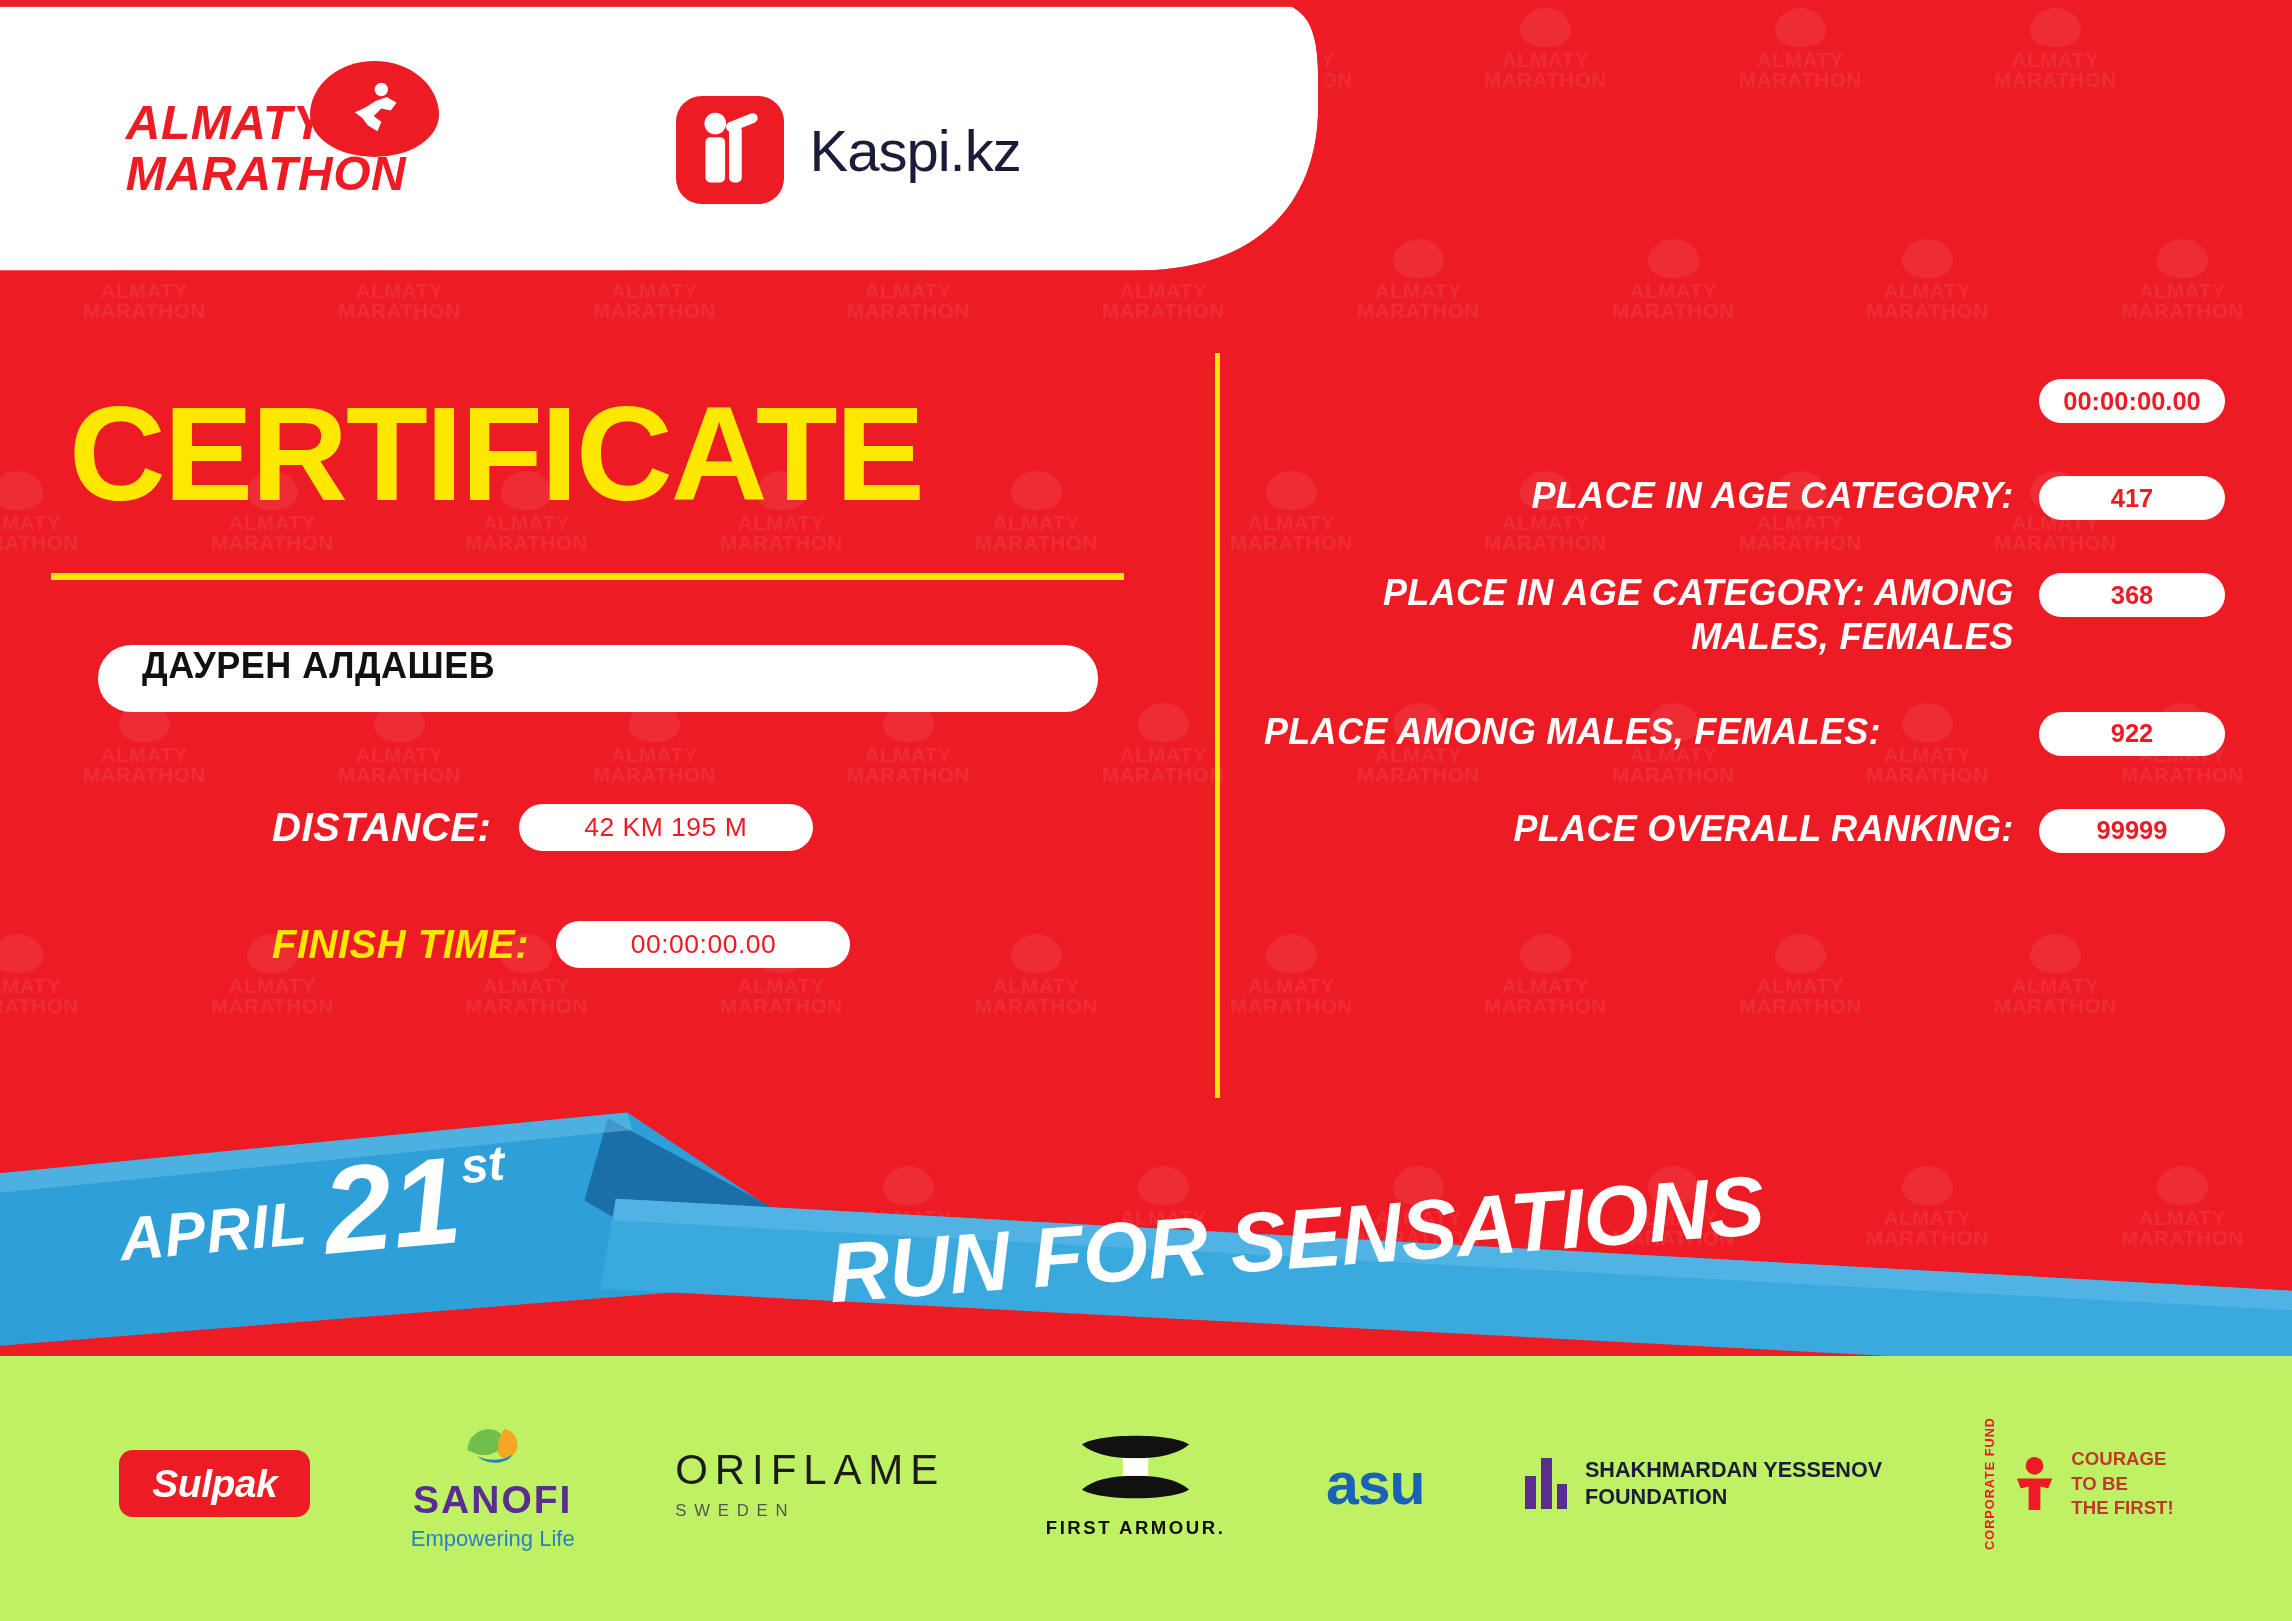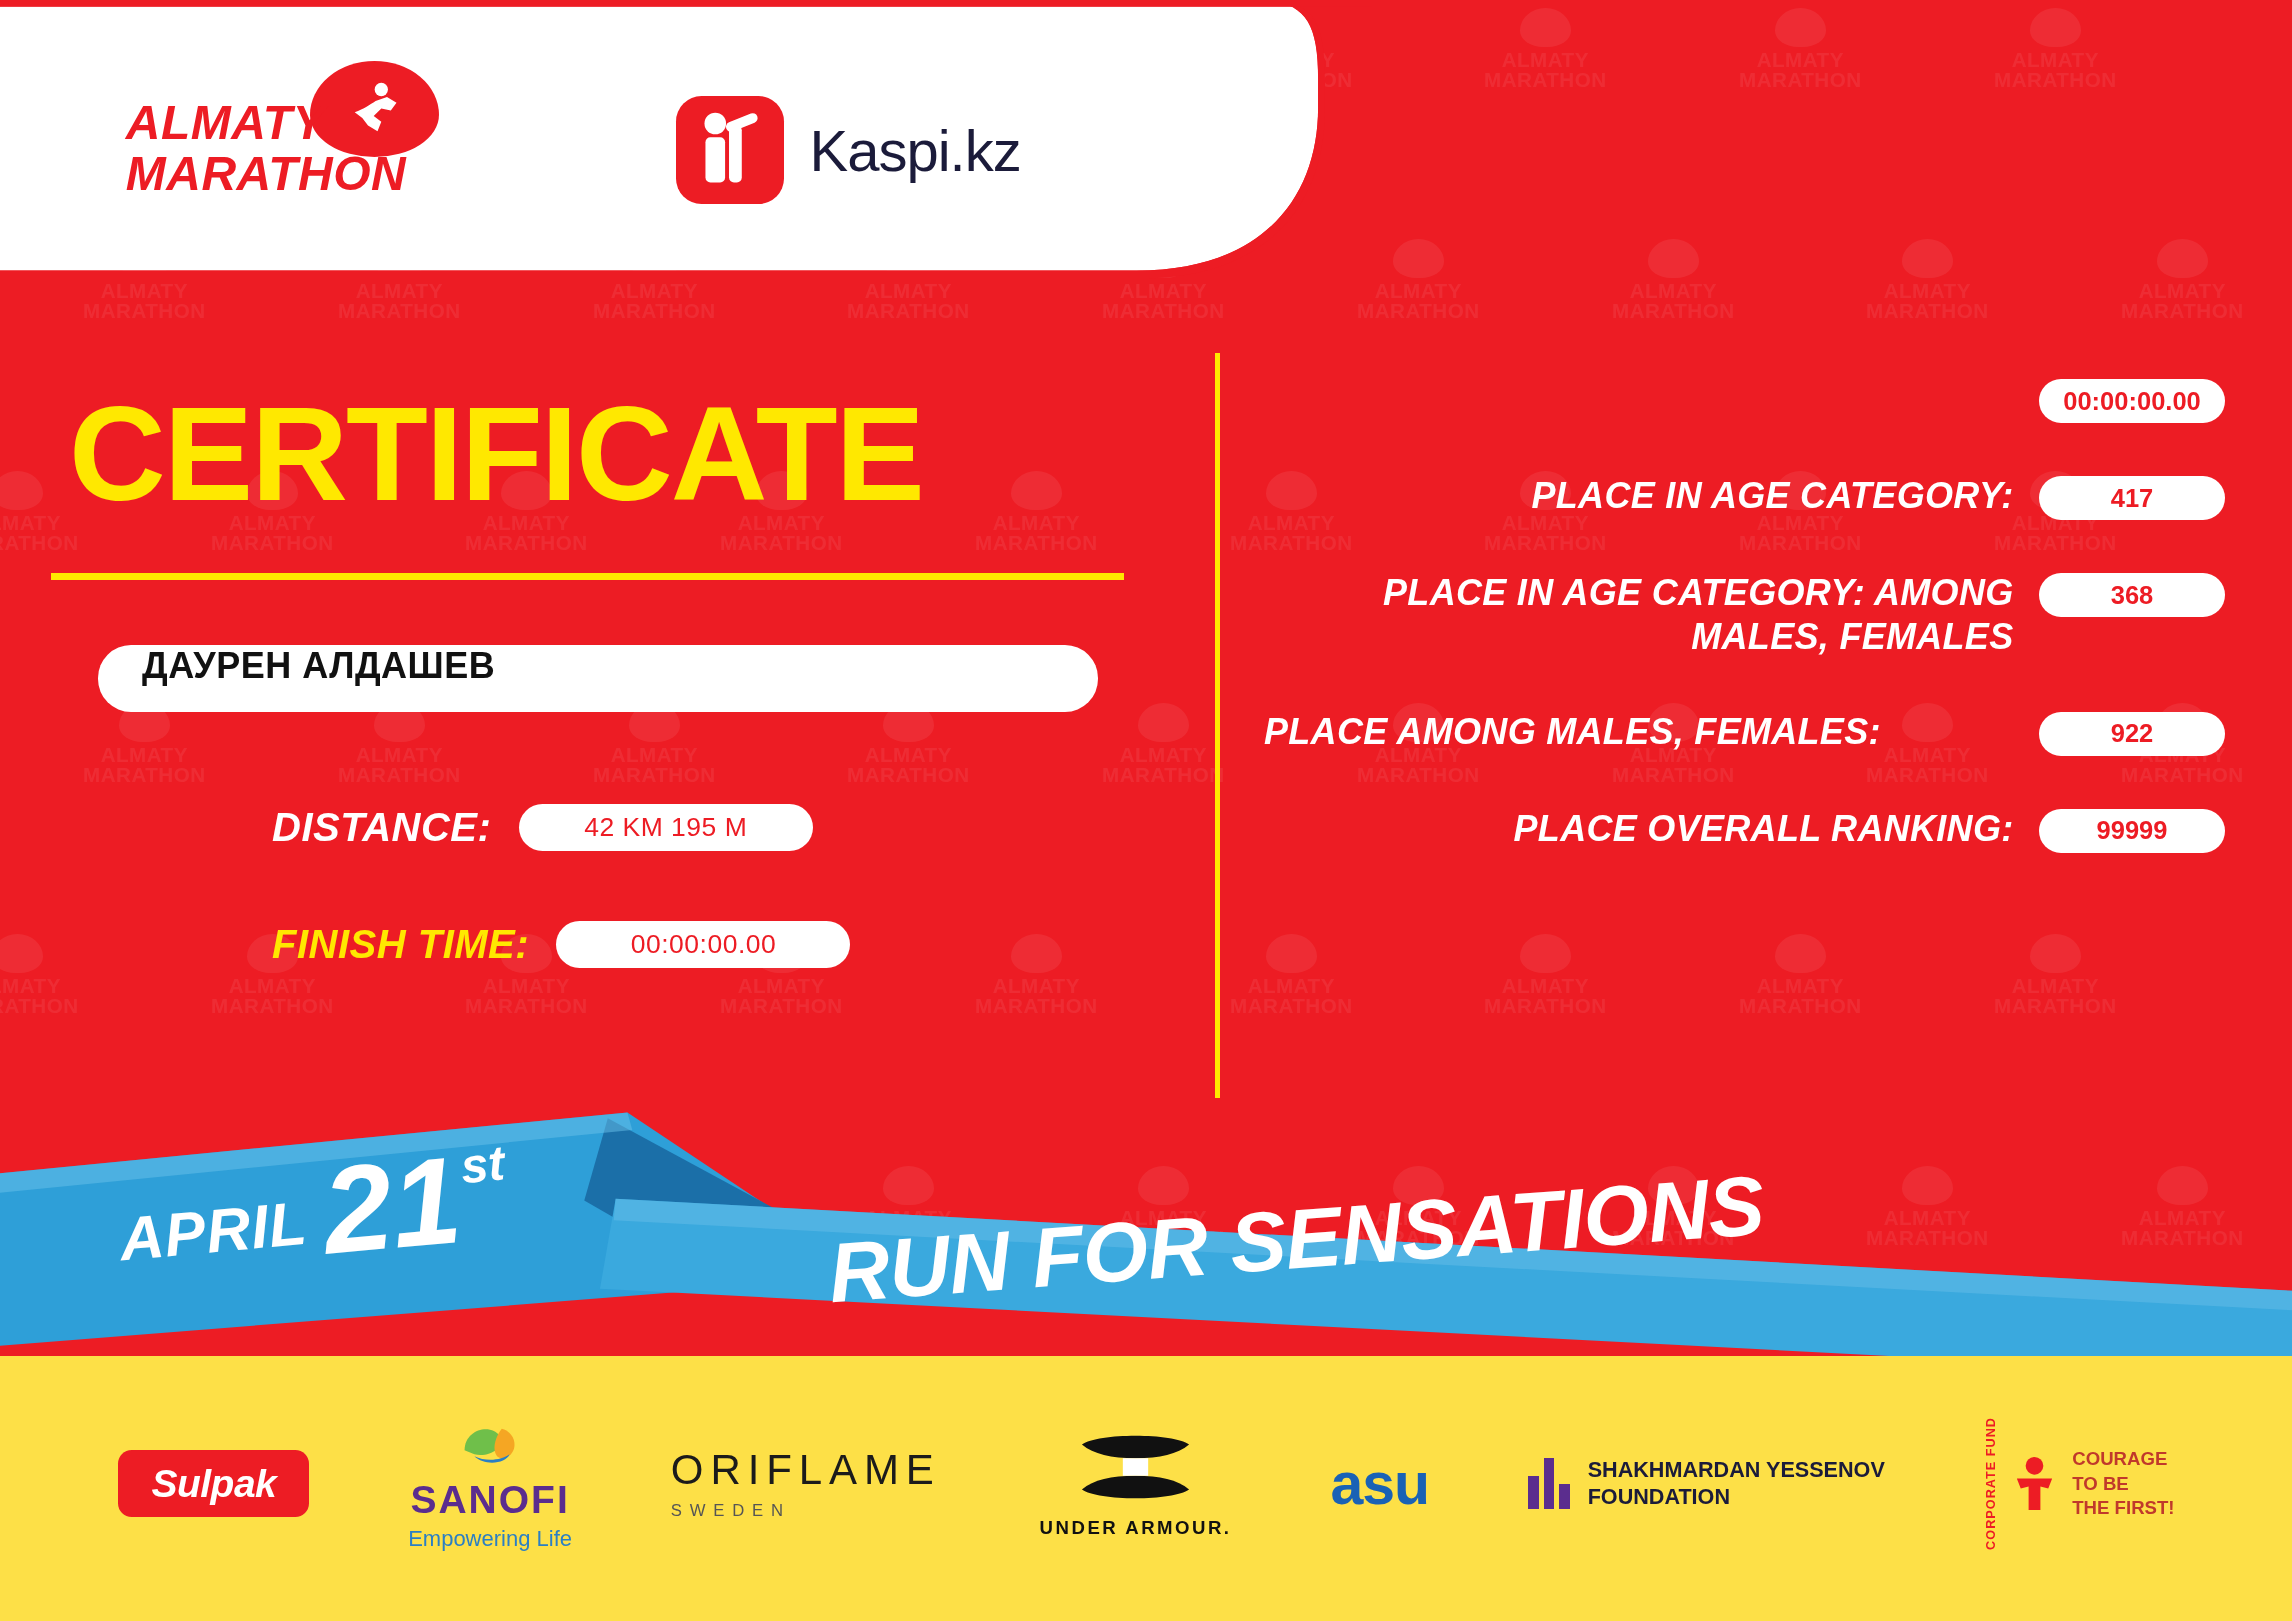--- a/index.html
+++ b/index.html
@@ -247,21 +247,21 @@
     letter-spacing: -0.5px;
     transform: rotate(-4.2deg);
     white-space: nowrap;
   }
 
   
   .footer {
     position: absolute;
     left: 0; bottom: 0;
     width: 2293px; height: 265px;
-    background: #fde047;
+    background: #bef264;
     z-index: 8;
     display: flex;
     align-items: center;
     justify-content: space-around;
     padding: 0 69px 9.8px 69px;
   }
   .sponsor { display: flex; align-items: center; justify-content: center; }
 
   .sp-sulpak {
     background: #ed1c24;
@@ -499,21 +499,21 @@
       </div>
     </div>
 
     <div class="sponsor">
       <div class="sp-ua">
         <svg width="147" height="76" viewBox="0 0 150 78">
           <path d="M20 16 C36 4 114 4 130 16 C118 26 100 30 75 30 C50 30 32 26 20 16 Z" fill="#111111"></path>
           <path d="M20 62 C36 74 114 74 130 62 C118 52 100 48 75 48 C50 48 32 52 20 62 Z" fill="#111111"></path>
           <path d="M62 30 C62 40 62 40 62 48 L88 48 C88 40 88 40 88 30 Z" fill="#ffffff"></path>
         </svg>
-        <div class="nm">UNDER ARMOUR.</div>
+        <div class="nm">FIRST ARMOUR.</div>
       </div>
     </div>
 
     <div class="sponsor sp-asu">
       <div class="nm">asu</div>
     </div>
 
     <div class="sponsor sp-yessenov">
       <div class="bars">
         <i style="height:33px"></i>

